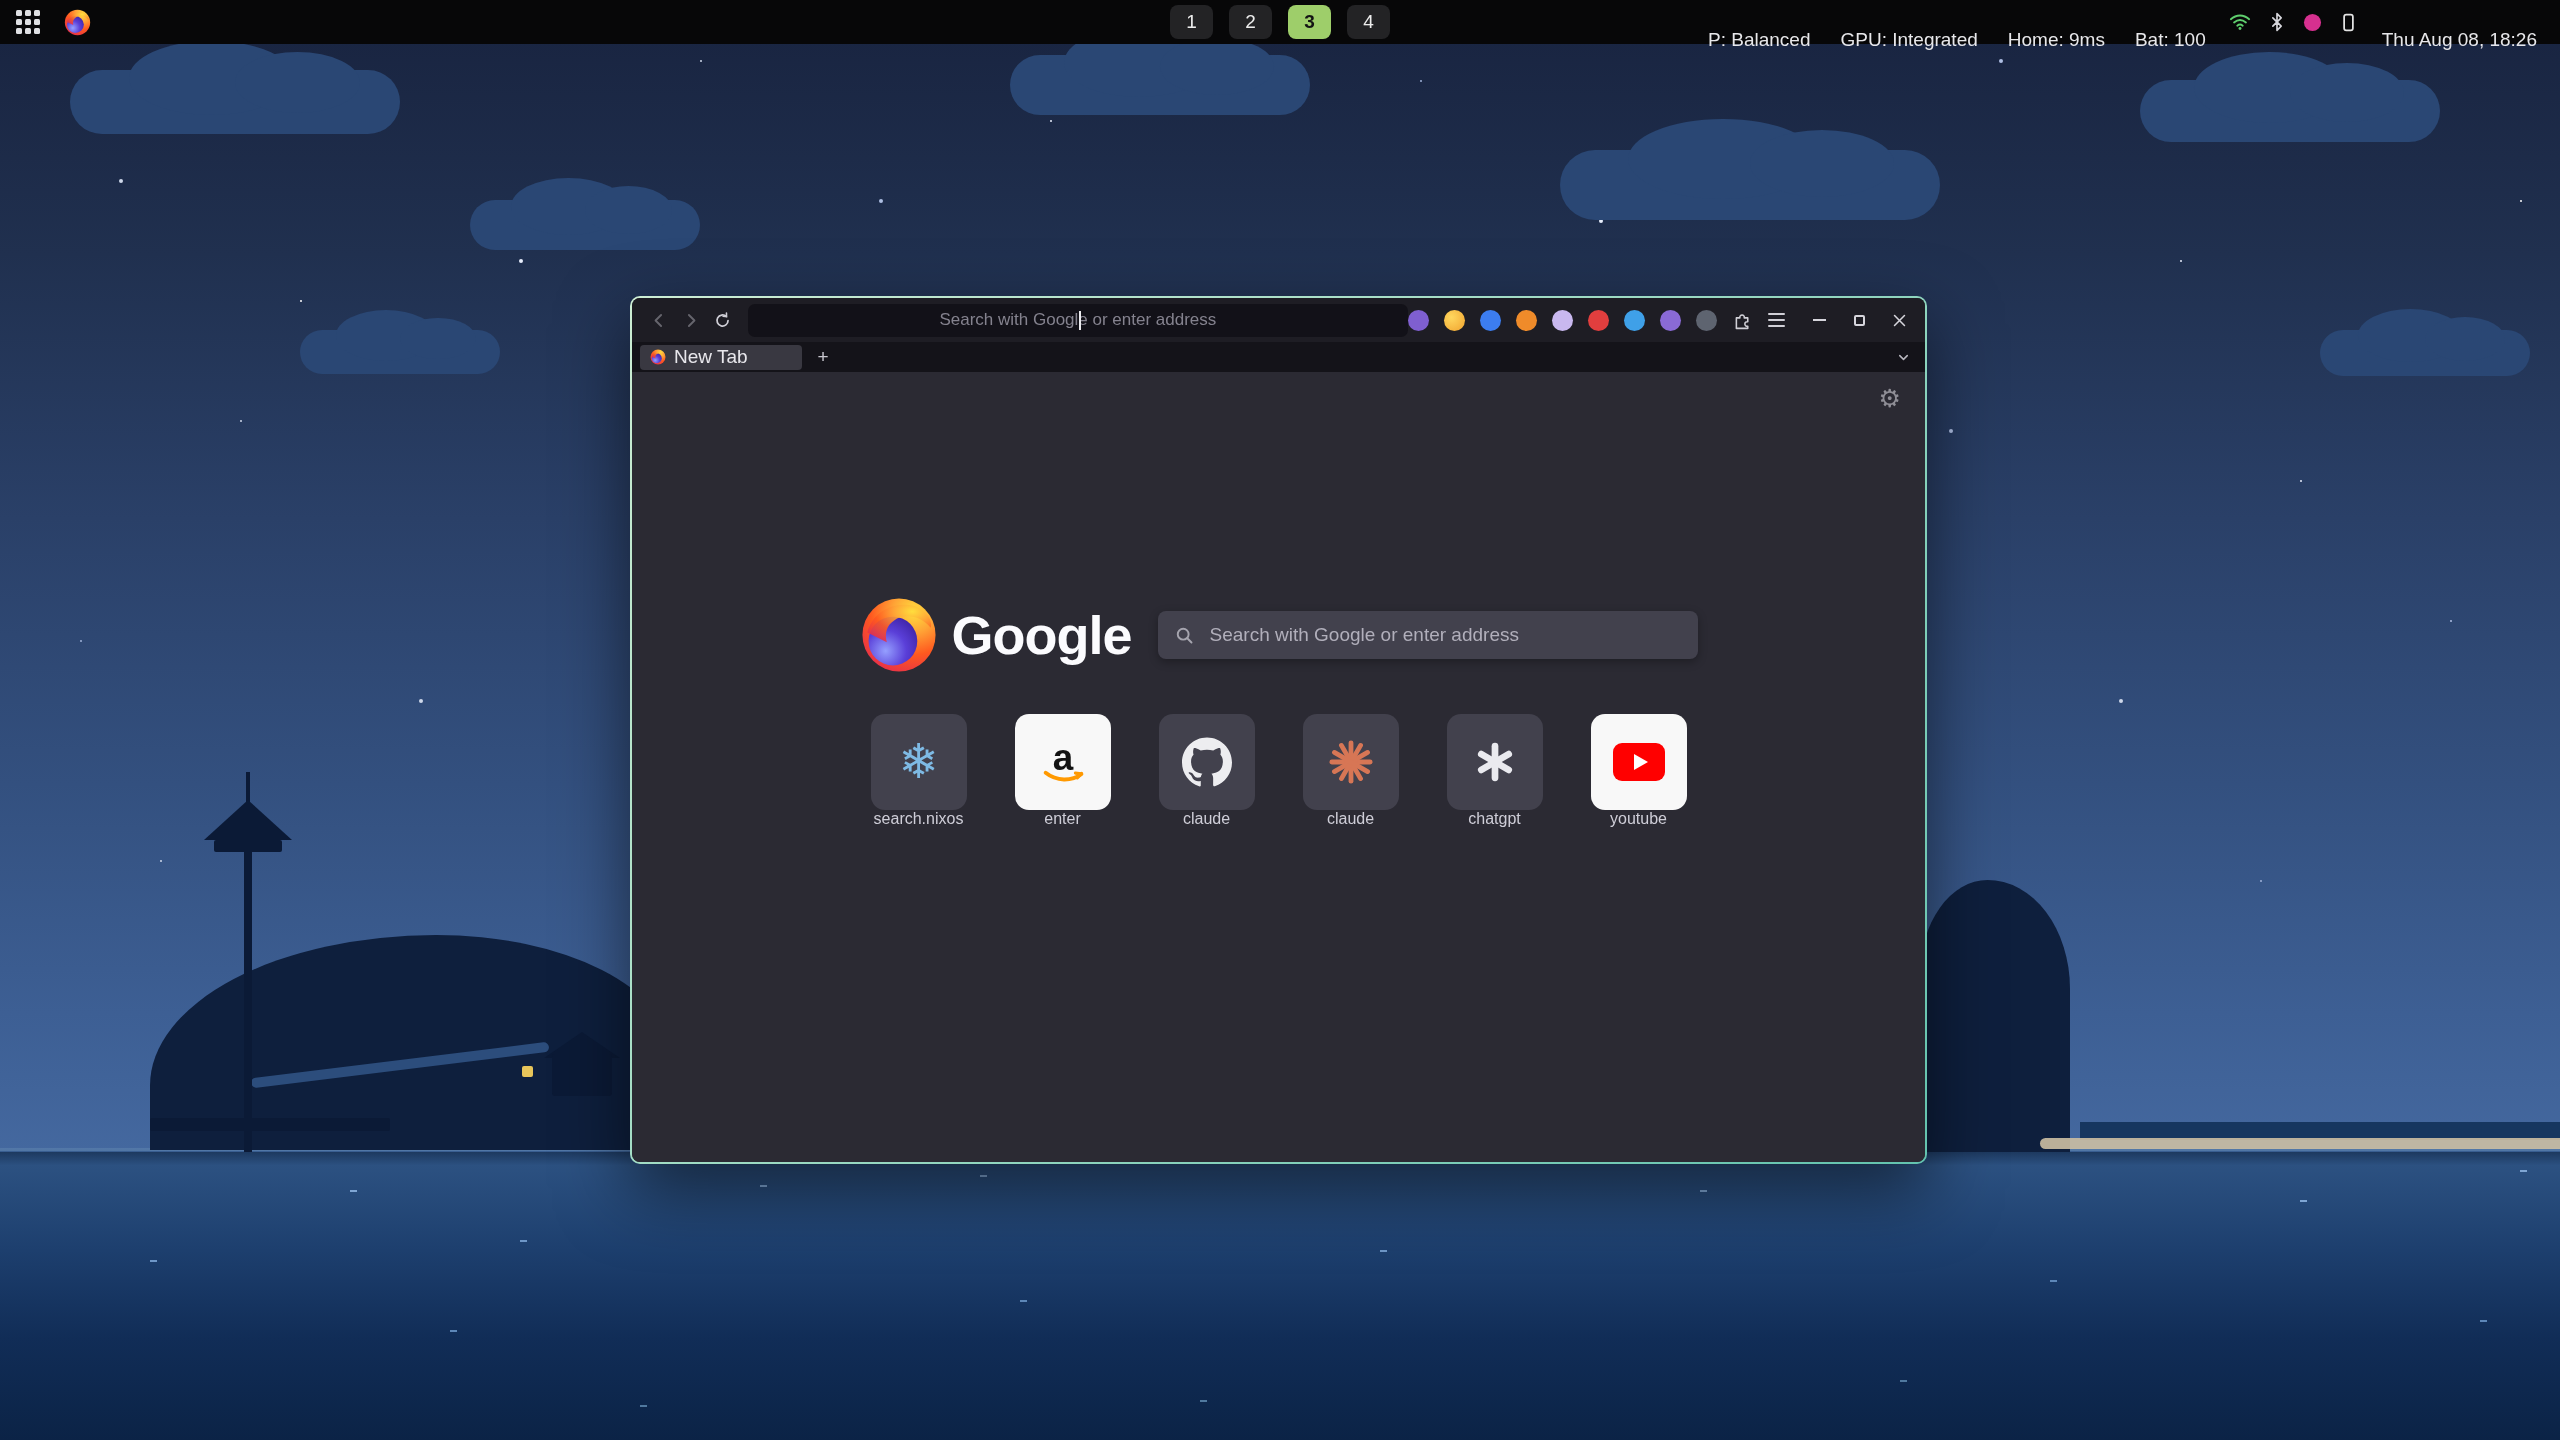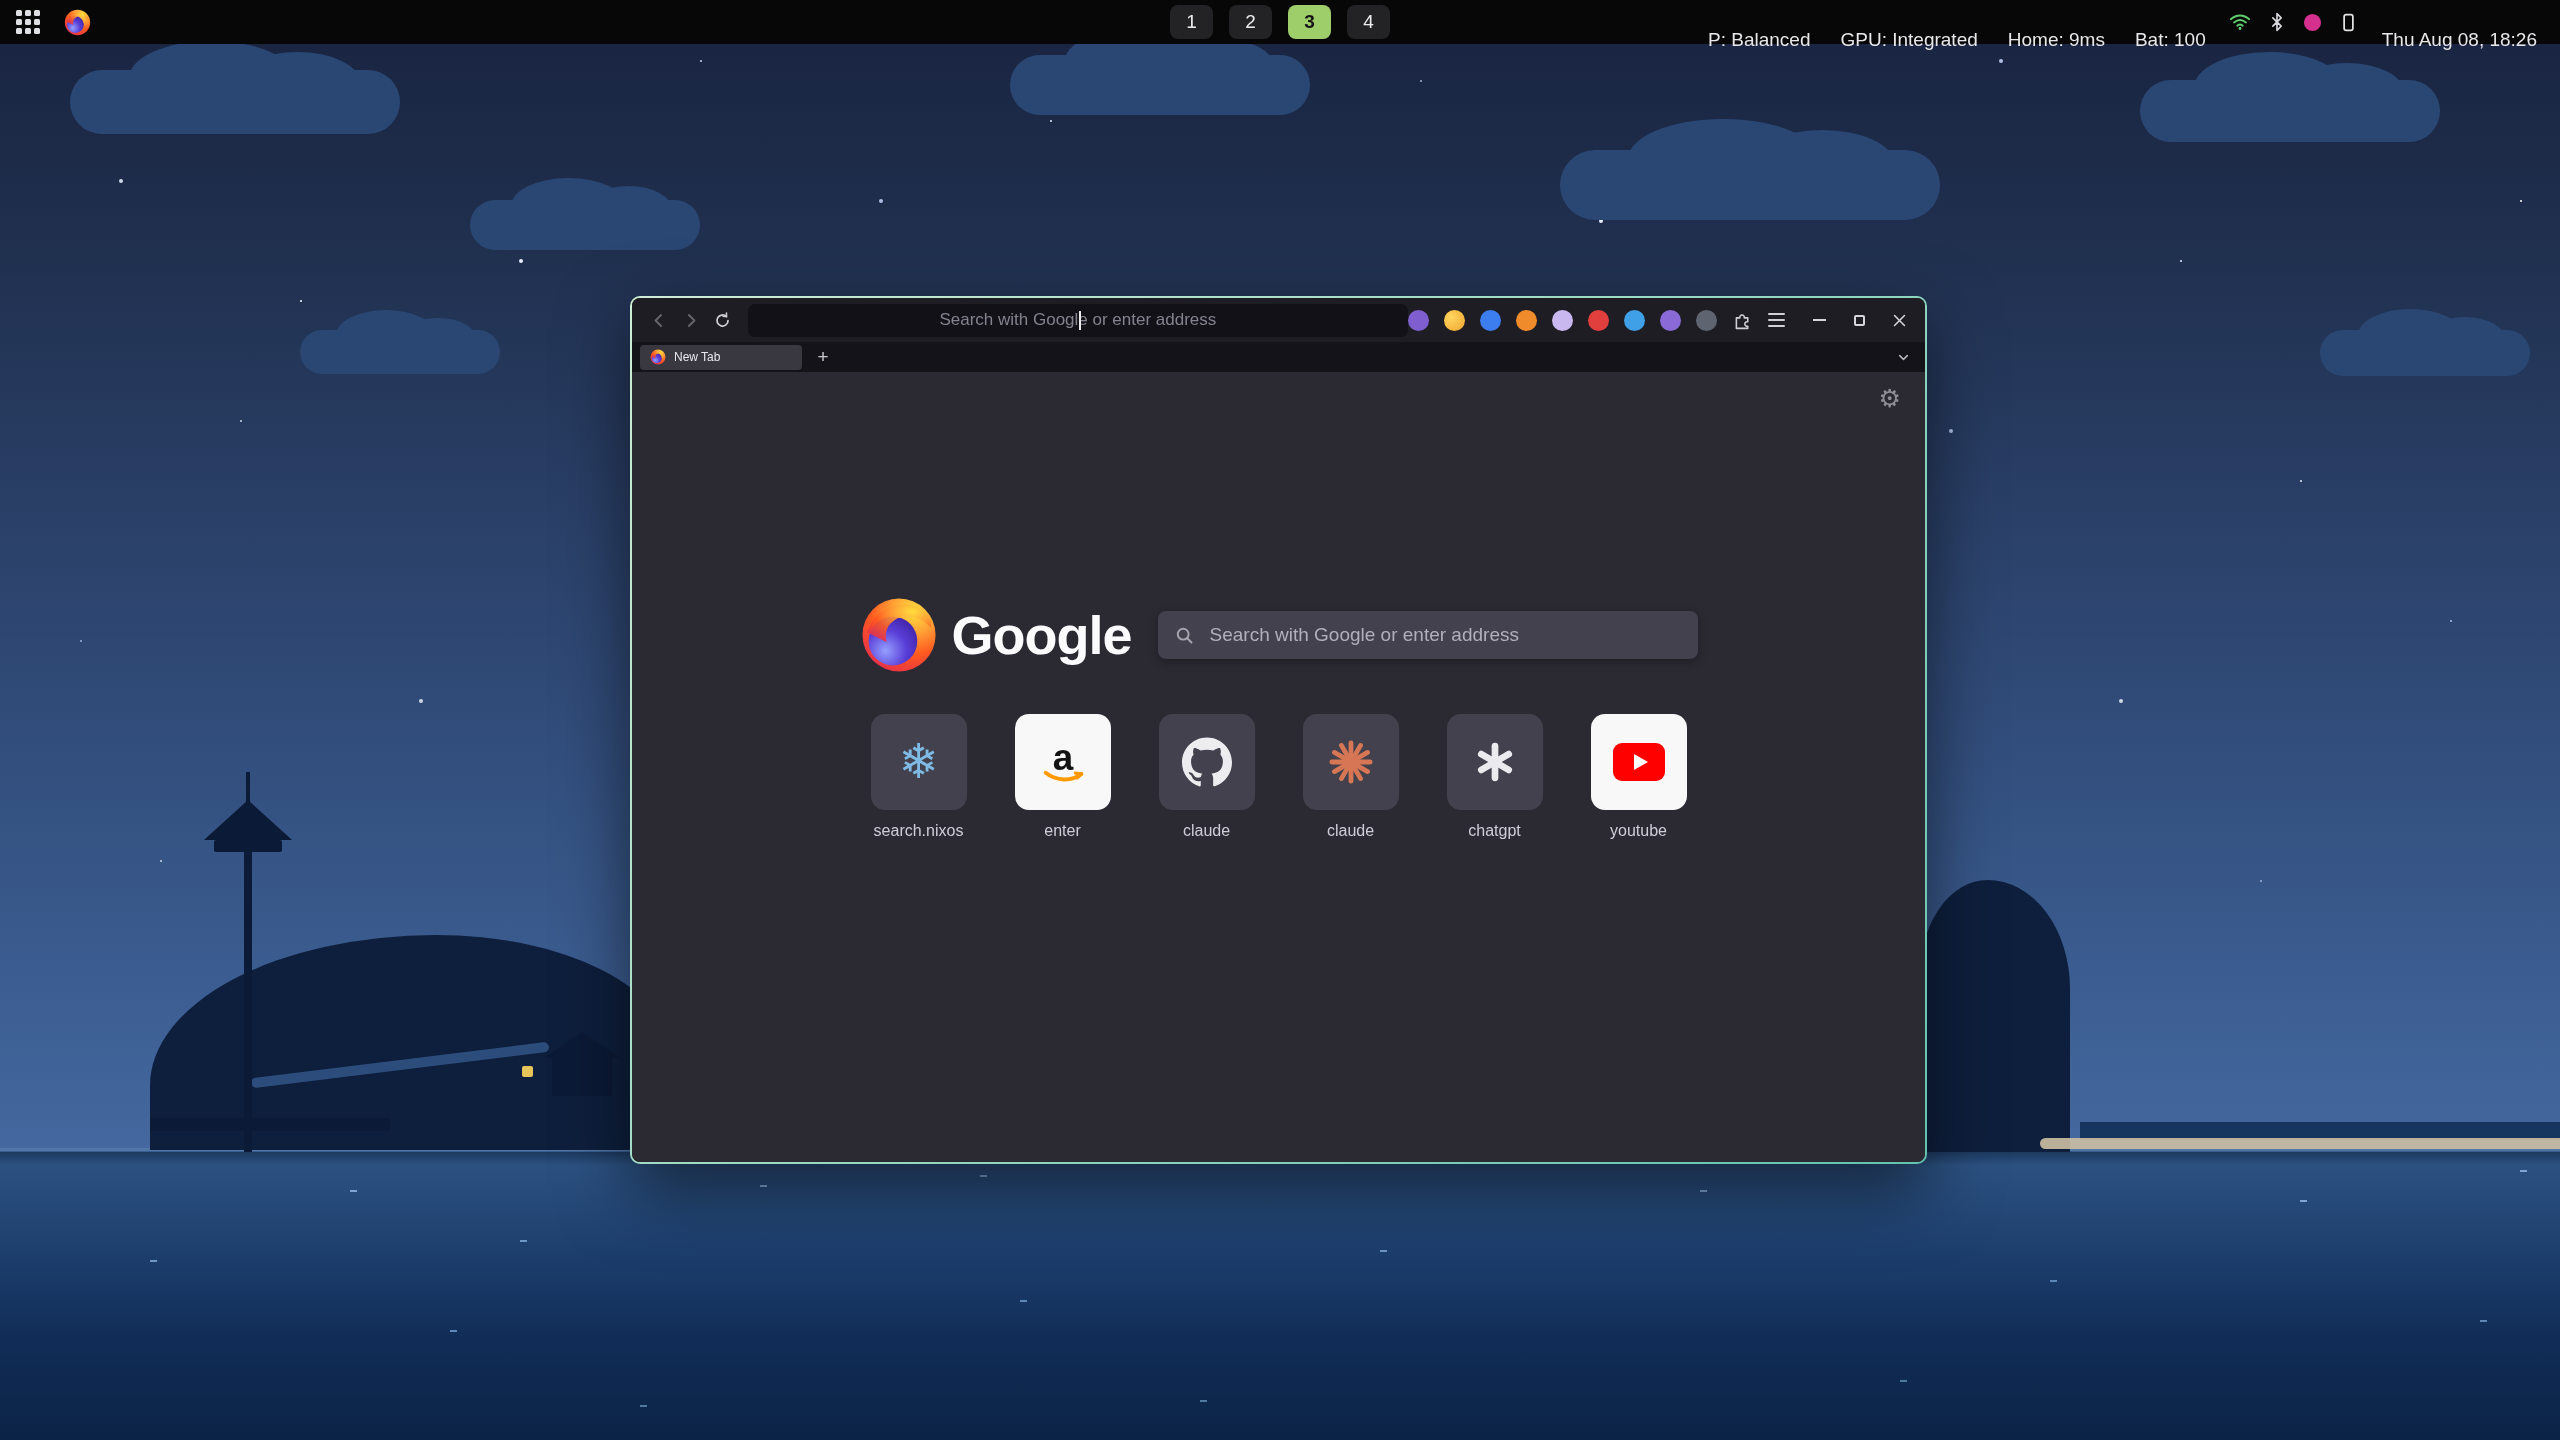--- a/index.html
+++ b/index.html
@@ -85,42 +85,42 @@
   .e7{background:#3fa0e8}.e8{background:#8a6ad6}.e9{background:#5e6470}
   .hamburger { display:flex; flex-direction:column; gap:4px; }
   .hamburger i { width:17px; height:2px; background:#d0cfd6; border-radius:1px; }
   .win-controls { display:flex; align-items:center; gap:12px; margin-left:20px; color:#d6d5dc; }
   .wc { width:28px; height:28px; display:flex; align-items:center; justify-content:center; }
   .wc-min i { width:13px; height:2px; background:currentColor; }
   .wc-max i { width:11px; height:11px; border:2px solid currentColor; border-radius:2px; }
 
   .tabbar { flex:0 0 30px; background:#141319; display:flex; align-items:center; padding-left:8px; }
   .tab { height:25px; min-width:162px; background:#393841; border-radius:4px; display:flex; align-items:center;
-    gap:8px; padding:0 10px; font-size:12px; color:#e8e7ec; }
+    gap:8px; padding:0 10px; font-size:19px; color:#e8e7ec; }
   .plus { margin-left:8px; color:#c8c7cf; font-size:19px; width:26px; height:25px; display:flex;
     align-items:center; justify-content:center; border-radius:4px; }
   .tab-chevron { margin-left:auto; margin-right:14px; display:flex; color:#b9b8c0; }
 
   .content { flex:1; position:relative; background:#2b2a33; }
   .gear { position:absolute; top:14px; right:24px; font-size:25px; color:#8f8e96; line-height:1; cursor:default; }
 
   .brand-row { position:absolute; top:224px; left:50%; transform:translateX(-50%); display:flex; align-items:center; }
   .wordmark { font-size:54px; font-weight:600; color:#fbfbfe; letter-spacing:-1px; margin-left:14px; }
   .ntp-search { position:relative; width:540px; height:48px; margin-left:26px; background:#42414d; border-radius:8px;
     display:flex; align-items:center; box-shadow:0 3px 10px rgba(0,0,0,.3); }
   .mag { position:absolute; left:16px; display:flex; }
   .ntp-search input { width:100%; height:100%; background:transparent; border:0; outline:0; padding-left:52px;
     color:#e6e5ea; font-size:19px; font-family:inherit; }
   .ntp-search input::placeholder { color:#b1afbb; }
 
   .shortcuts { position:absolute; top:342px; left:50%; transform:translateX(-50%); display:flex; gap:48px; }
   .shortcut { display:flex; flex-direction:column; align-items:center; width:96px; }
   .tile { width:96px; height:96px; border-radius:14px; background:#42414d; display:flex; align-items:center; justify-content:center; }
   .tile.white { background:#f8f8f8; }
-  .sc-label { margin-top:12px; font-size:16px; color:#cfced8; }
+  .sc-label { font-size:16px; color:#cfced8; }
   .snowflake { font-size:48px; color:#7ebae4; line-height:1; }
 </style>
 </head>
 <body>
 
 <svg width="0" height="0" style="position:absolute">
   <defs>
     <radialGradient id="fxOuter" cx="70%" cy="18%" r="95%">
       <stop offset="0%" stop-color="#ffde3d"></stop>
         <stop offset="30%" stop-color="#ffa436"></stop>

